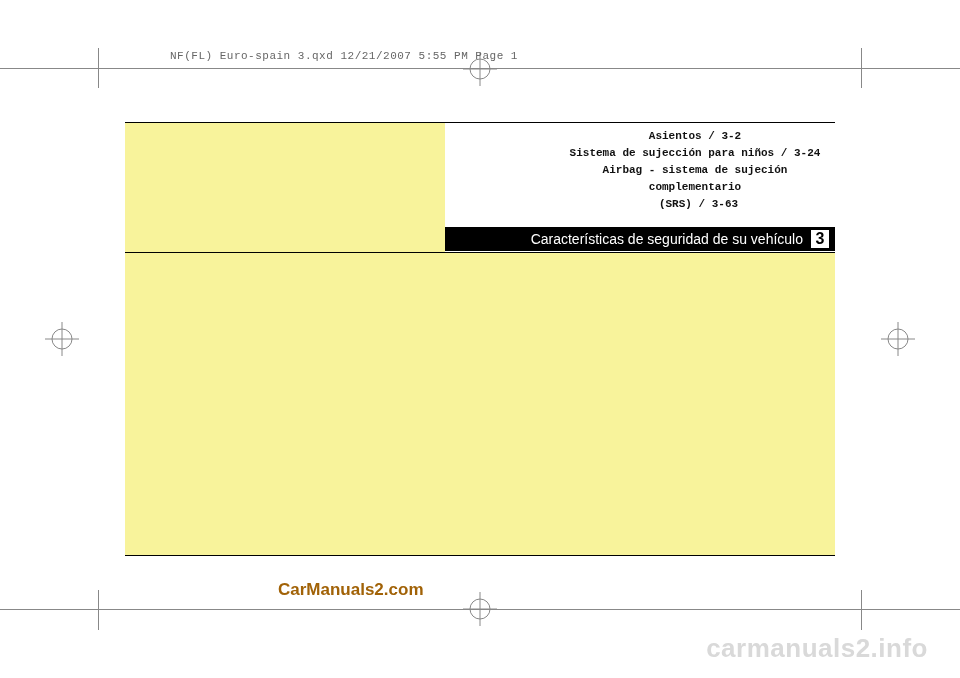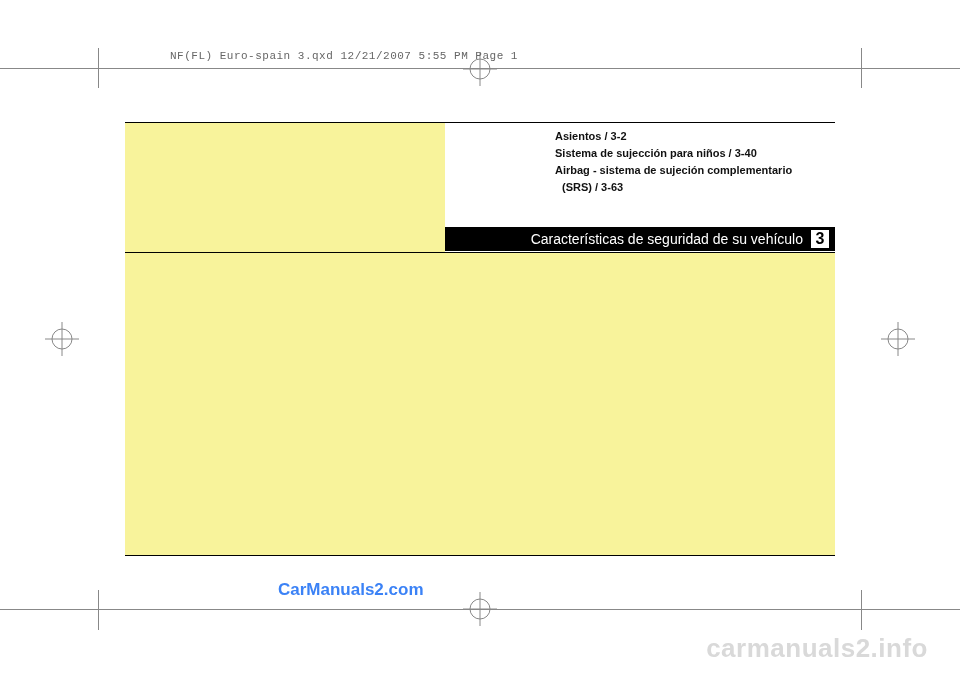--- a/index.html
+++ b/index.html
@@ -96,25 +96,26 @@
     .yellow-bottom {
       position: absolute;
       top: 131px; left: 0; right: 0; bottom: 1px;
       background: #f8f39b;
     }
 
     .toc {
       position: absolute;
       top: 6px;
       left: 430px;
-      font-family: Liberation Sans, sans-serif;
+      font-family: Liberation Mono, monospace;
       font-size: 11px;
       font-weight: bold;
       color: #111;
       line-height: 1.55;
+      text-align: center;
     }
     .toc .indent { padding-left: 7px; }
 
     .chapter-bar {
       position: absolute;
       top: 105px;
       left: 320px;
       right: 0;
       height: 24px;
       background: #000;
@@ -143,21 +144,21 @@
       border: 2px solid #000;
     }
 
     .watermark-1 {
       position: absolute;
       left: 278px;
       bottom: 78px;
       font-family: Arial, Helvetica, sans-serif;
       font-size: 17px;
       font-weight: bold;
-      color: #3b82f6;
+      color: #a16207;
     }
     .watermark-2 {
       position: absolute;
       right: 32px;
       bottom: 14px;
       font-family: Arial, Helvetica, sans-serif;
       font-size: 26px;
       font-weight: bold;
       color: #d9d9d9;
       letter-spacing: 0.5px;
@@ -208,21 +209,21 @@
 
 <div class="page-frame">
   <div class="yellow-top"></div>
   <div class="yellow-bottom"></div>
   <div class="h-rule-top"></div>
   <div class="h-rule-mid"></div>
   <div class="h-rule-bot"></div>
 
   <div class="toc">
     <div>Asientos / 3-2</div>
-    <div>Sistema de sujección para niños / 3-40</div>
+    <div>Sistema de sujección para niños / 3-24</div>
     <div>Airbag - sistema de sujeción complementario</div>
     <div class="indent">(SRS) / 3-63</div>
   </div>
 
   <div class="chapter-bar">
     <span class="chapter-title">Características de seguridad de su vehículo</span>
     <span class="chapter-num-box">3</span>
   </div>
 </div>
 

